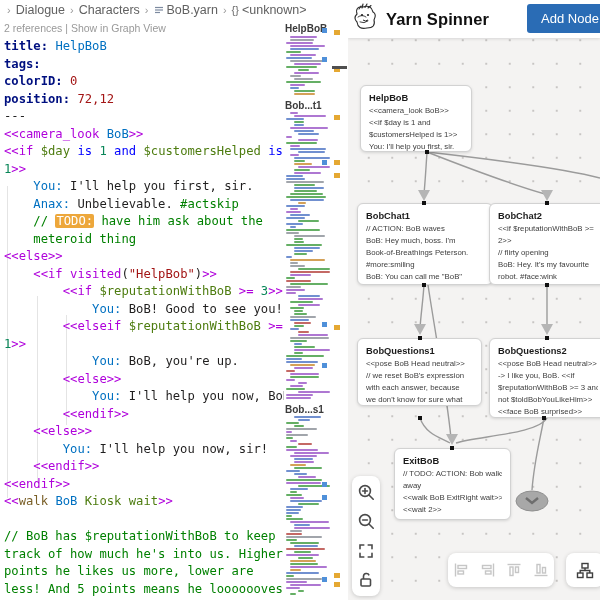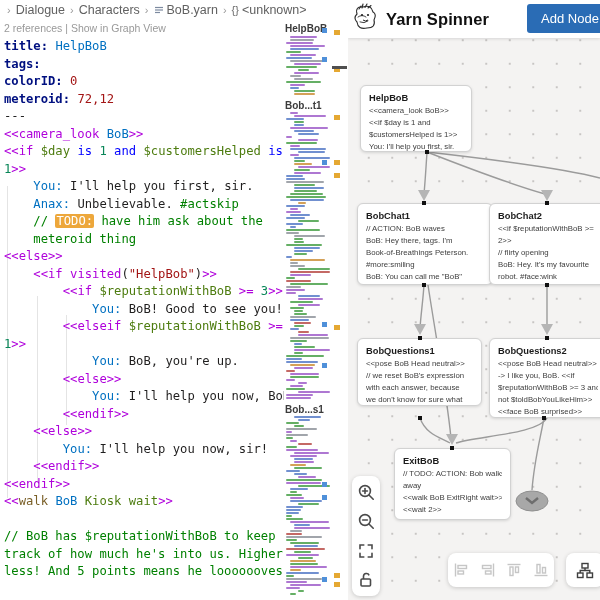--- a/index.html
+++ b/index.html
@@ -101,21 +101,21 @@
     <div id="codelens">
       <span class="cl-link">2 references</span><span> | </span><span class="cl-link">Show in Graph View</span>
     </div>
     <div class="indent-guide" style="left:7px;top:186px;height:312px;"></div>
     <div class="indent-guide" style="left:37px;top:296px;height:185px;"></div>
     <div class="indent-guide" style="left:66px;top:315px;height:110px;"></div>
     <div id="code-lines">
         <div class="code-line"><span class="tok-key">title: </span><span class="tok-const">HelpBoB</span></div>
         <div class="code-line"><span class="tok-key">tags: </span></div>
         <div class="code-line"><span class="tok-key">colorID: </span><span class="tok-str">0</span></div>
-        <div class="code-line"><span class="tok-key">meteroid: </span><span class="tok-str">72,12</span></div>
+        <div class="code-line"><span class="tok-key">position: </span><span class="tok-str">72,12</span></div>
         <div class="code-line"><span class="tok-plain">---</span></div>
         <div class="code-line"><span class="tok-kw">&lt;&lt;camera_look </span><span class="tok-const">BoB</span><span class="tok-kw">&gt;&gt;</span></div>
         <div class="code-line"><span class="tok-kw">&lt;&lt;if </span><span class="tok-var">$day</span><span class="tok-plain"> </span><span class="tok-op">is</span><span class="tok-plain"> </span><span class="tok-num">1</span><span class="tok-plain"> </span><span class="tok-op">and</span><span class="tok-plain"> </span><span class="tok-var">$customersHelped</span><span class="tok-plain"> </span><span class="tok-op">is</span></div>
         <div class="code-line"><span class="tok-num">1</span><span class="tok-kw">&gt;&gt;</span></div>
         <div class="code-line"><span class="tok-plain">    </span><span class="tok-speaker">You:</span><span class="tok-text"> I'll help you first, sir.</span></div>
         <div class="code-line"><span class="tok-plain">    </span><span class="tok-speaker">Anax:</span><span class="tok-text"> Unbelievable. </span><span class="tok-comment">#actskip</span></div>
         <div class="code-line"><span class="tok-plain">    </span><span class="tok-comment">// </span><span class="tok-todo">TODO:</span><span class="tok-comment"> have him ask about the</span></div>
         <div class="code-line"><span class="tok-plain">    </span><span class="tok-comment">meteroid thing</span></div>
         <div class="code-line"><span class="tok-kw">&lt;&lt;else&gt;&gt;</span></div>
         <div class="code-line"><span class="tok-plain">    </span><span class="tok-kw">&lt;&lt;if visited</span><span class="tok-plain">(</span><span class="tok-str">"HelpBob"</span><span class="tok-plain">)</span><span class="tok-kw">&gt;&gt;</span></div>
@@ -128,20 +128,21 @@
         <div class="code-line"><span class="tok-plain">            </span><span class="tok-speaker">You:</span><span class="tok-text"> I'll help you now, BoB.</span></div>
         <div class="code-line"><span class="tok-plain">        </span><span class="tok-kw">&lt;&lt;endif&gt;&gt;</span></div>
         <div class="code-line"><span class="tok-plain">    </span><span class="tok-kw">&lt;&lt;else&gt;&gt;</span></div>
         <div class="code-line"><span class="tok-plain">        </span><span class="tok-speaker">You:</span><span class="tok-text"> I'll help you now, sir!</span></div>
         <div class="code-line"><span class="tok-plain">    </span><span class="tok-kw">&lt;&lt;endif&gt;&gt;</span></div>
         <div class="code-line"><span class="tok-kw">&lt;&lt;endif&gt;&gt;</span></div>
         <div class="code-line"><span class="tok-kw">&lt;&lt;</span><span class="tok-cmd">walk</span><span class="tok-plain"> </span><span class="tok-const">BoB</span><span class="tok-plain"> </span><span class="tok-var">Kiosk wait</span><span class="tok-kw">&gt;&gt;</span></div>
         <div class="code-line"></div>
         <div class="code-line"><span class="tok-comment">// BoB has $reputationWithBoB to keep</span></div>
         <div class="code-line"><span class="tok-comment">track of how much he's into us. Higher</span></div>
+        <div class="code-line"><span class="tok-comment">points he likes us more, lower are</span></div>
         <div class="code-line"><span class="tok-comment">less! And 5 points means he looooooves</span></div>
       </div>
   </div>
 
   <div id="minimap">
     <div id="minimap-lines">
         <div class="mm-row" style="left: 6px; top: 36px; width: 26.676px; background: rgb(154, 85, 199); opacity: 0.8;"></div>
         <div class="mm-row" style="left: 6px; top: 39px; width: 24.2928px; background: rgb(138, 143, 150); opacity: 0.8;"></div>
         <div class="mm-row" style="left: 2px; top: 42px; width: 26.663px; background: rgb(154, 85, 199); opacity: 0.8;"></div>
         <div class="mm-row" style="left: 6px; top: 45px; width: 34.6797px; background: rgb(154, 85, 199); opacity: 0.8;"></div>
@@ -372,21 +373,21 @@
           <div class="gnode" style="left: 12px; top: 47px; width: 112px; height: 67px;">
             <div class="gnode-title">HelpBoB</div>
             <div class="gnode-line">&lt;&lt;camera_look BoB&gt;&gt;</div>
             <div class="gnode-line">&lt;&lt;if $day is 1 and</div>
             <div class="gnode-line">$customersHelped is 1&gt;&gt;</div>
             <div class="gnode-line">You: I'll help you first, sir.</div>
           </div>
           <div class="gnode" style="left: 9px; top: 165px; width: 136px; height: 82px;">
             <div class="gnode-title">BobChat1</div>
             <div class="gnode-line">// ACTION: BoB waves</div>
-            <div class="gnode-line">BoB: Hey there, tags. I'm</div>
+            <div class="gnode-line">BoB: Hey much, boss. I'm</div>
             <div class="gnode-line">Book-of-Breathings Peterson.</div>
             <div class="gnode-line">#more:smiling</div>
             <div class="gnode-line">BoB: You can call me "BoB"</div>
           </div>
           <div class="gnode" style="left: 141px; top: 165px; width: 118px; height: 82px;">
             <div class="gnode-title">BobChat2</div>
             <div class="gnode-line">&lt;&lt;if $reputationWithBoB &gt;=</div>
             <div class="gnode-line">2&gt;&gt;</div>
             <div class="gnode-line">// flirty opening</div>
             <div class="gnode-line">BoB: Hey. It's my favourite</div>

